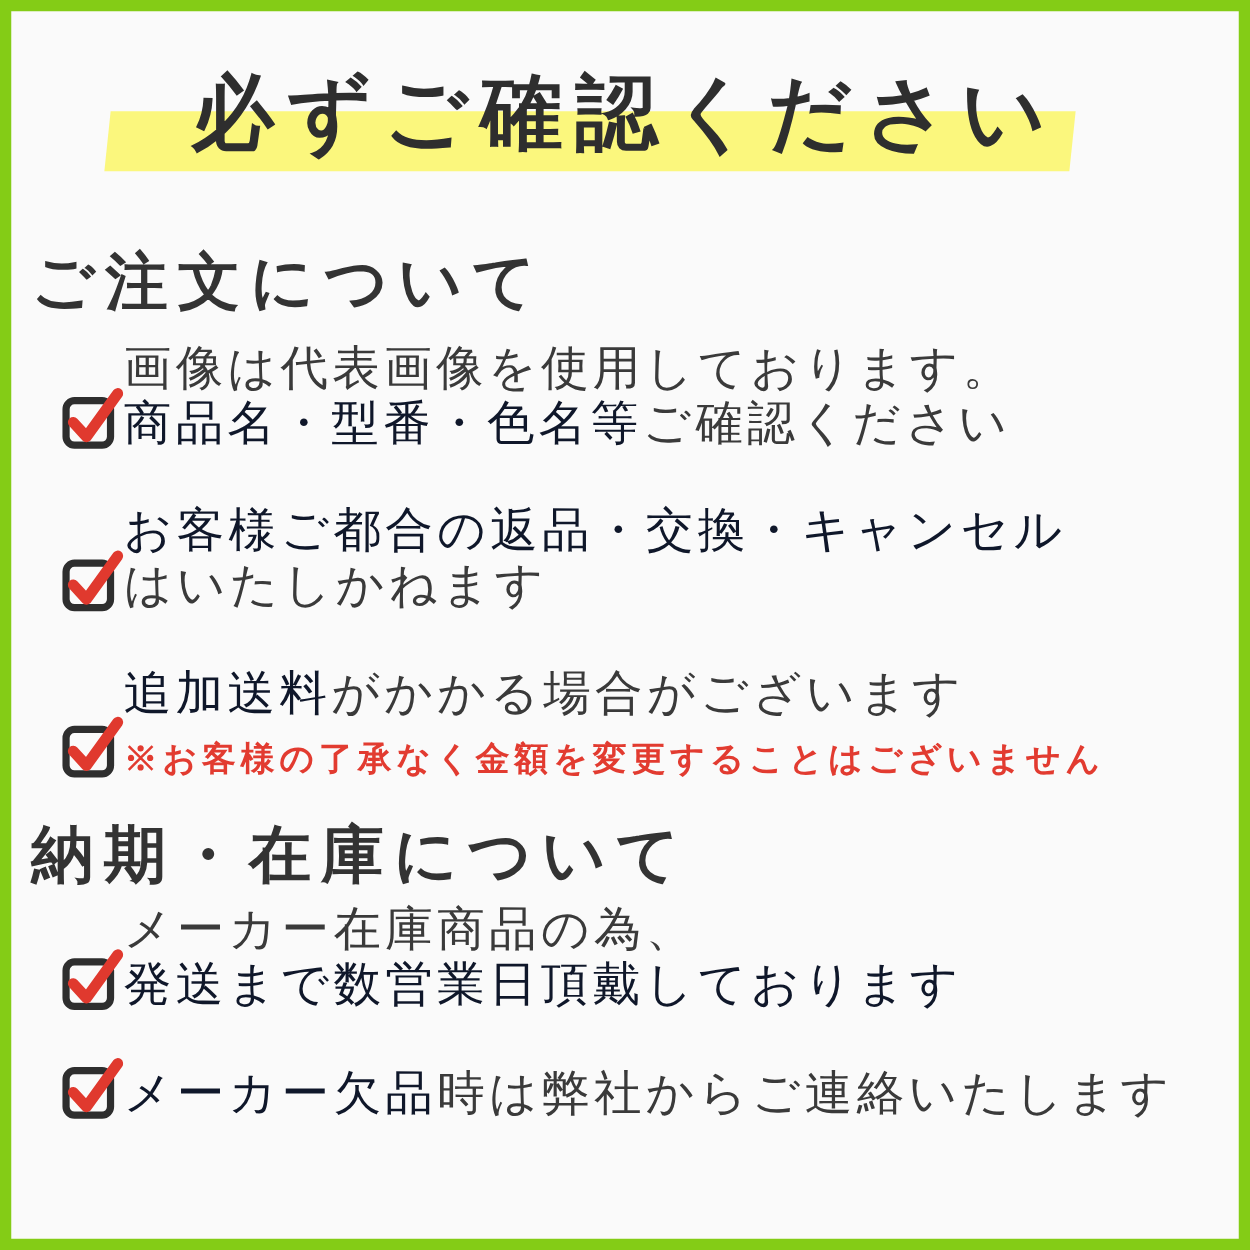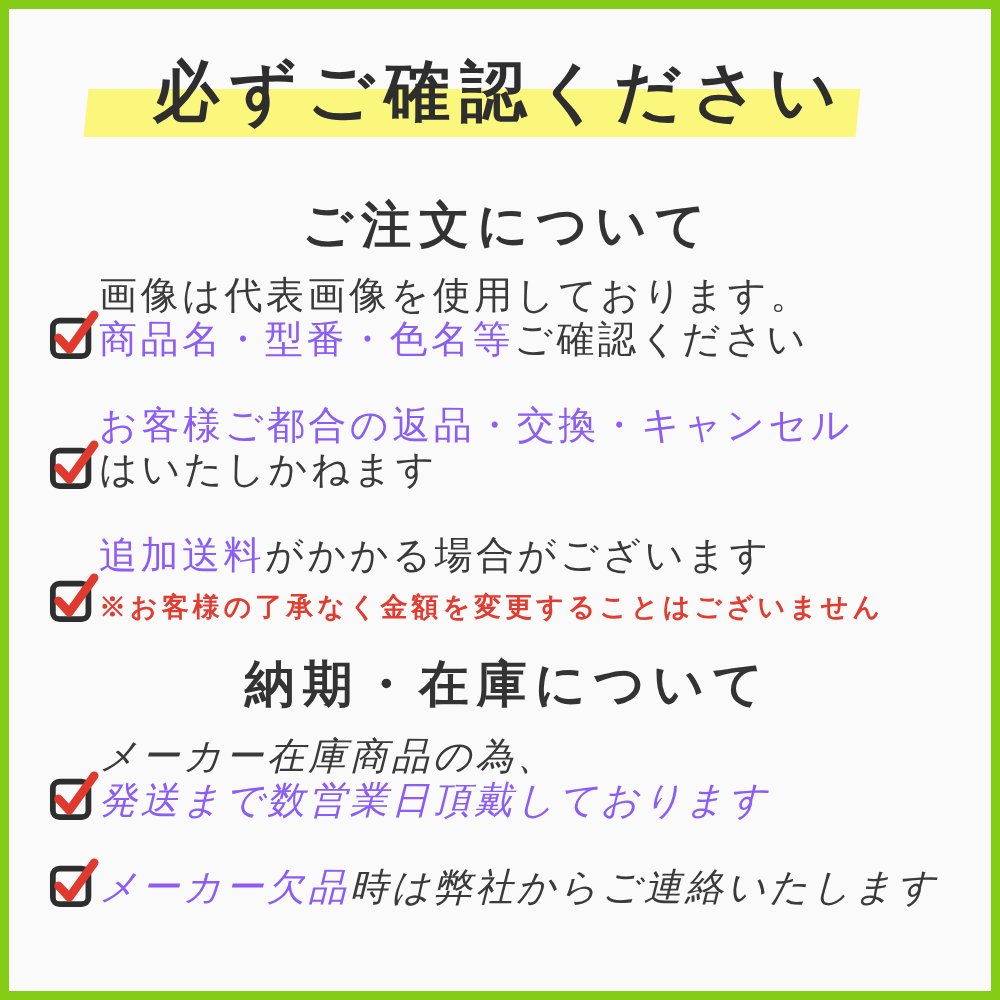--- a/index.html
+++ b/index.html
@@ -17,35 +17,35 @@
   .hl {
     position:absolute; left:77px; top:44px; width:772px; height:48px;
     background:#fbf77d; transform:skewX(-6deg); z-index:0;
   }
   .title {
     position:relative; z-index:1; font-size:66px; font-weight:bold;
     letter-spacing:10px; color:#2e2e2e; line-height:94px; white-space:nowrap;
   }
   .heading {
     font-size:50px; font-weight:bold; letter-spacing:8px;
-    color:#333333; margin-left:16px; line-height:60px; white-space:nowrap;text-align:center;
+    color:#333333; margin-left:16px; line-height:60px; white-space:nowrap;
   }
   .h-orders { margin-top:50px; }
   .h-stock  { margin-top:30px; }
   .items { margin-left:40px; margin-right:10px; }
   .items-orders { margin-top:18px; }
   .item { display:flex; align-items:flex-end; }
   .gap-lg { margin-top:42px; }
   .gap-xl { margin-top:34px; }
-  .items-stock { margin-top:20px;font-style:italic; }
+  .items-stock { margin-top:8px; }
   .cb { flex:0 0 47px; margin-top:1px; }
   .cb svg { width:50px; height:52px; display:block; overflow:visible; }
   .item-text { font-size:38px; line-height:44px; letter-spacing:3.5px; }
   .line { white-space:nowrap; }
-  .red { color:#8b5cf6; }
+  .red { color:#0f172a; }
   .note {
     font-size:27px; line-height:34px; letter-spacing:4px;
     margin-top:13px; color:#e23b30; white-space:nowrap;font-weight:bold;
   }
 </style>
 </head>
 <body>
 
 <div class="page">
 

